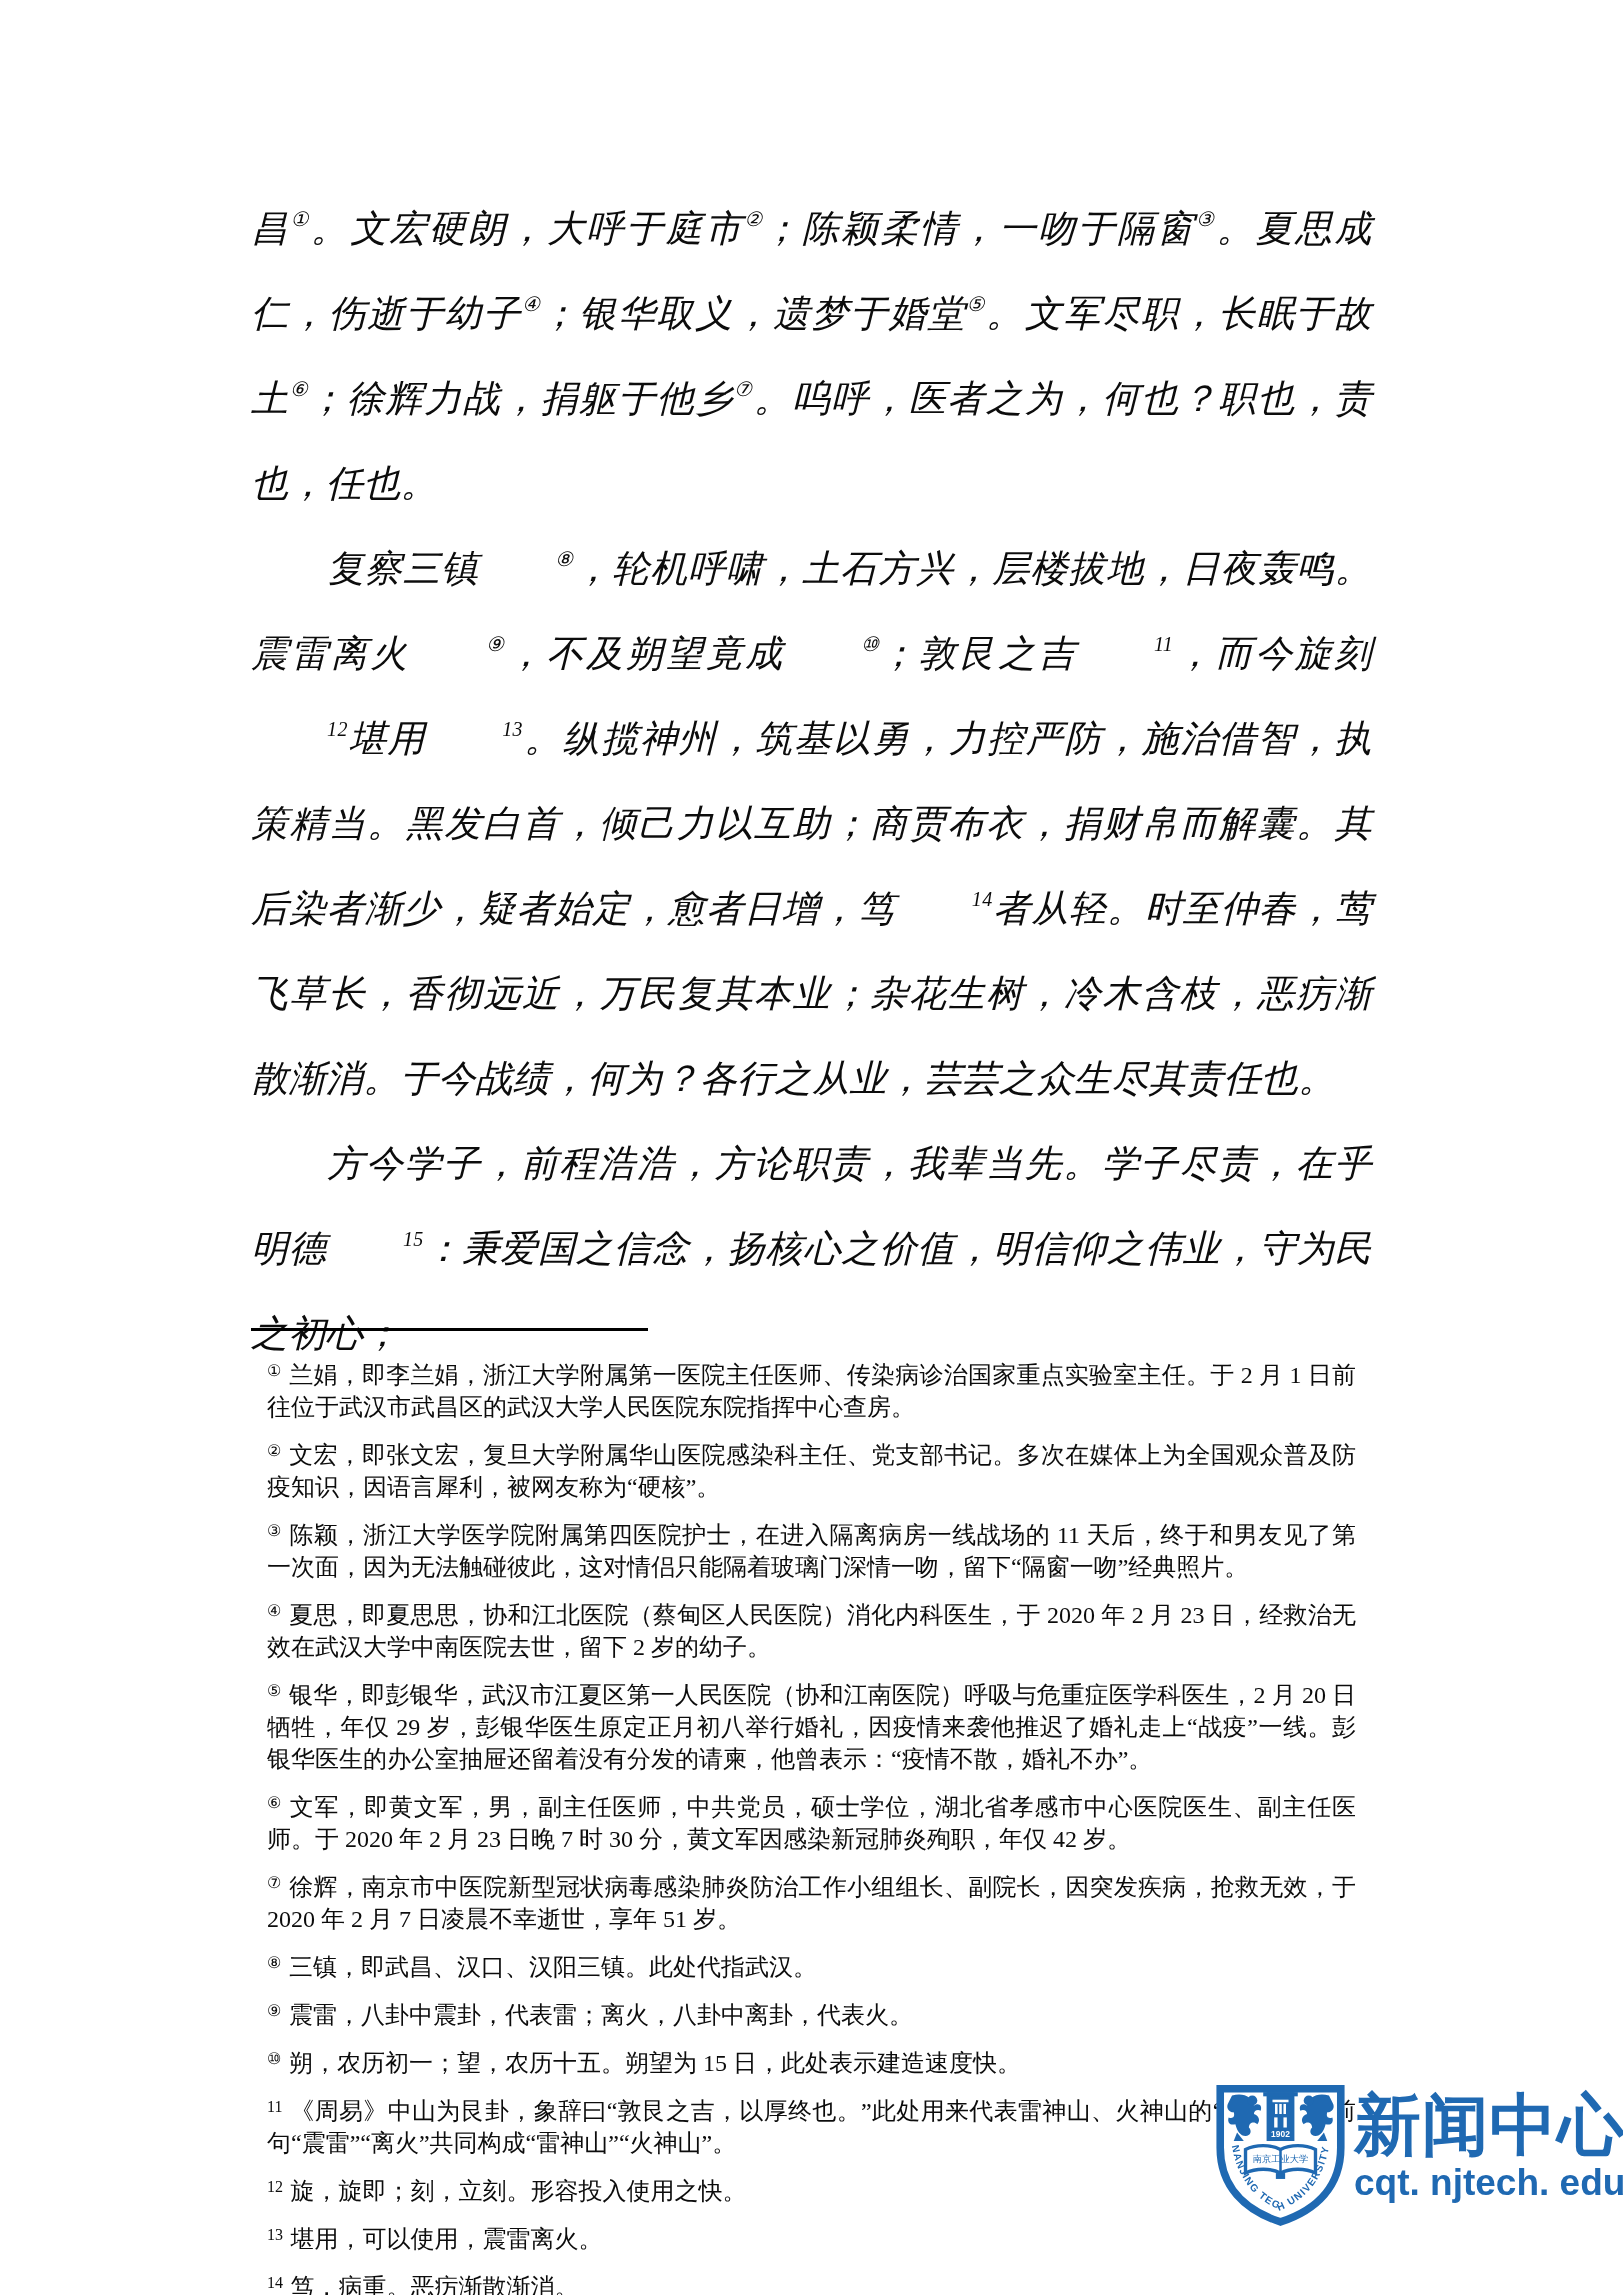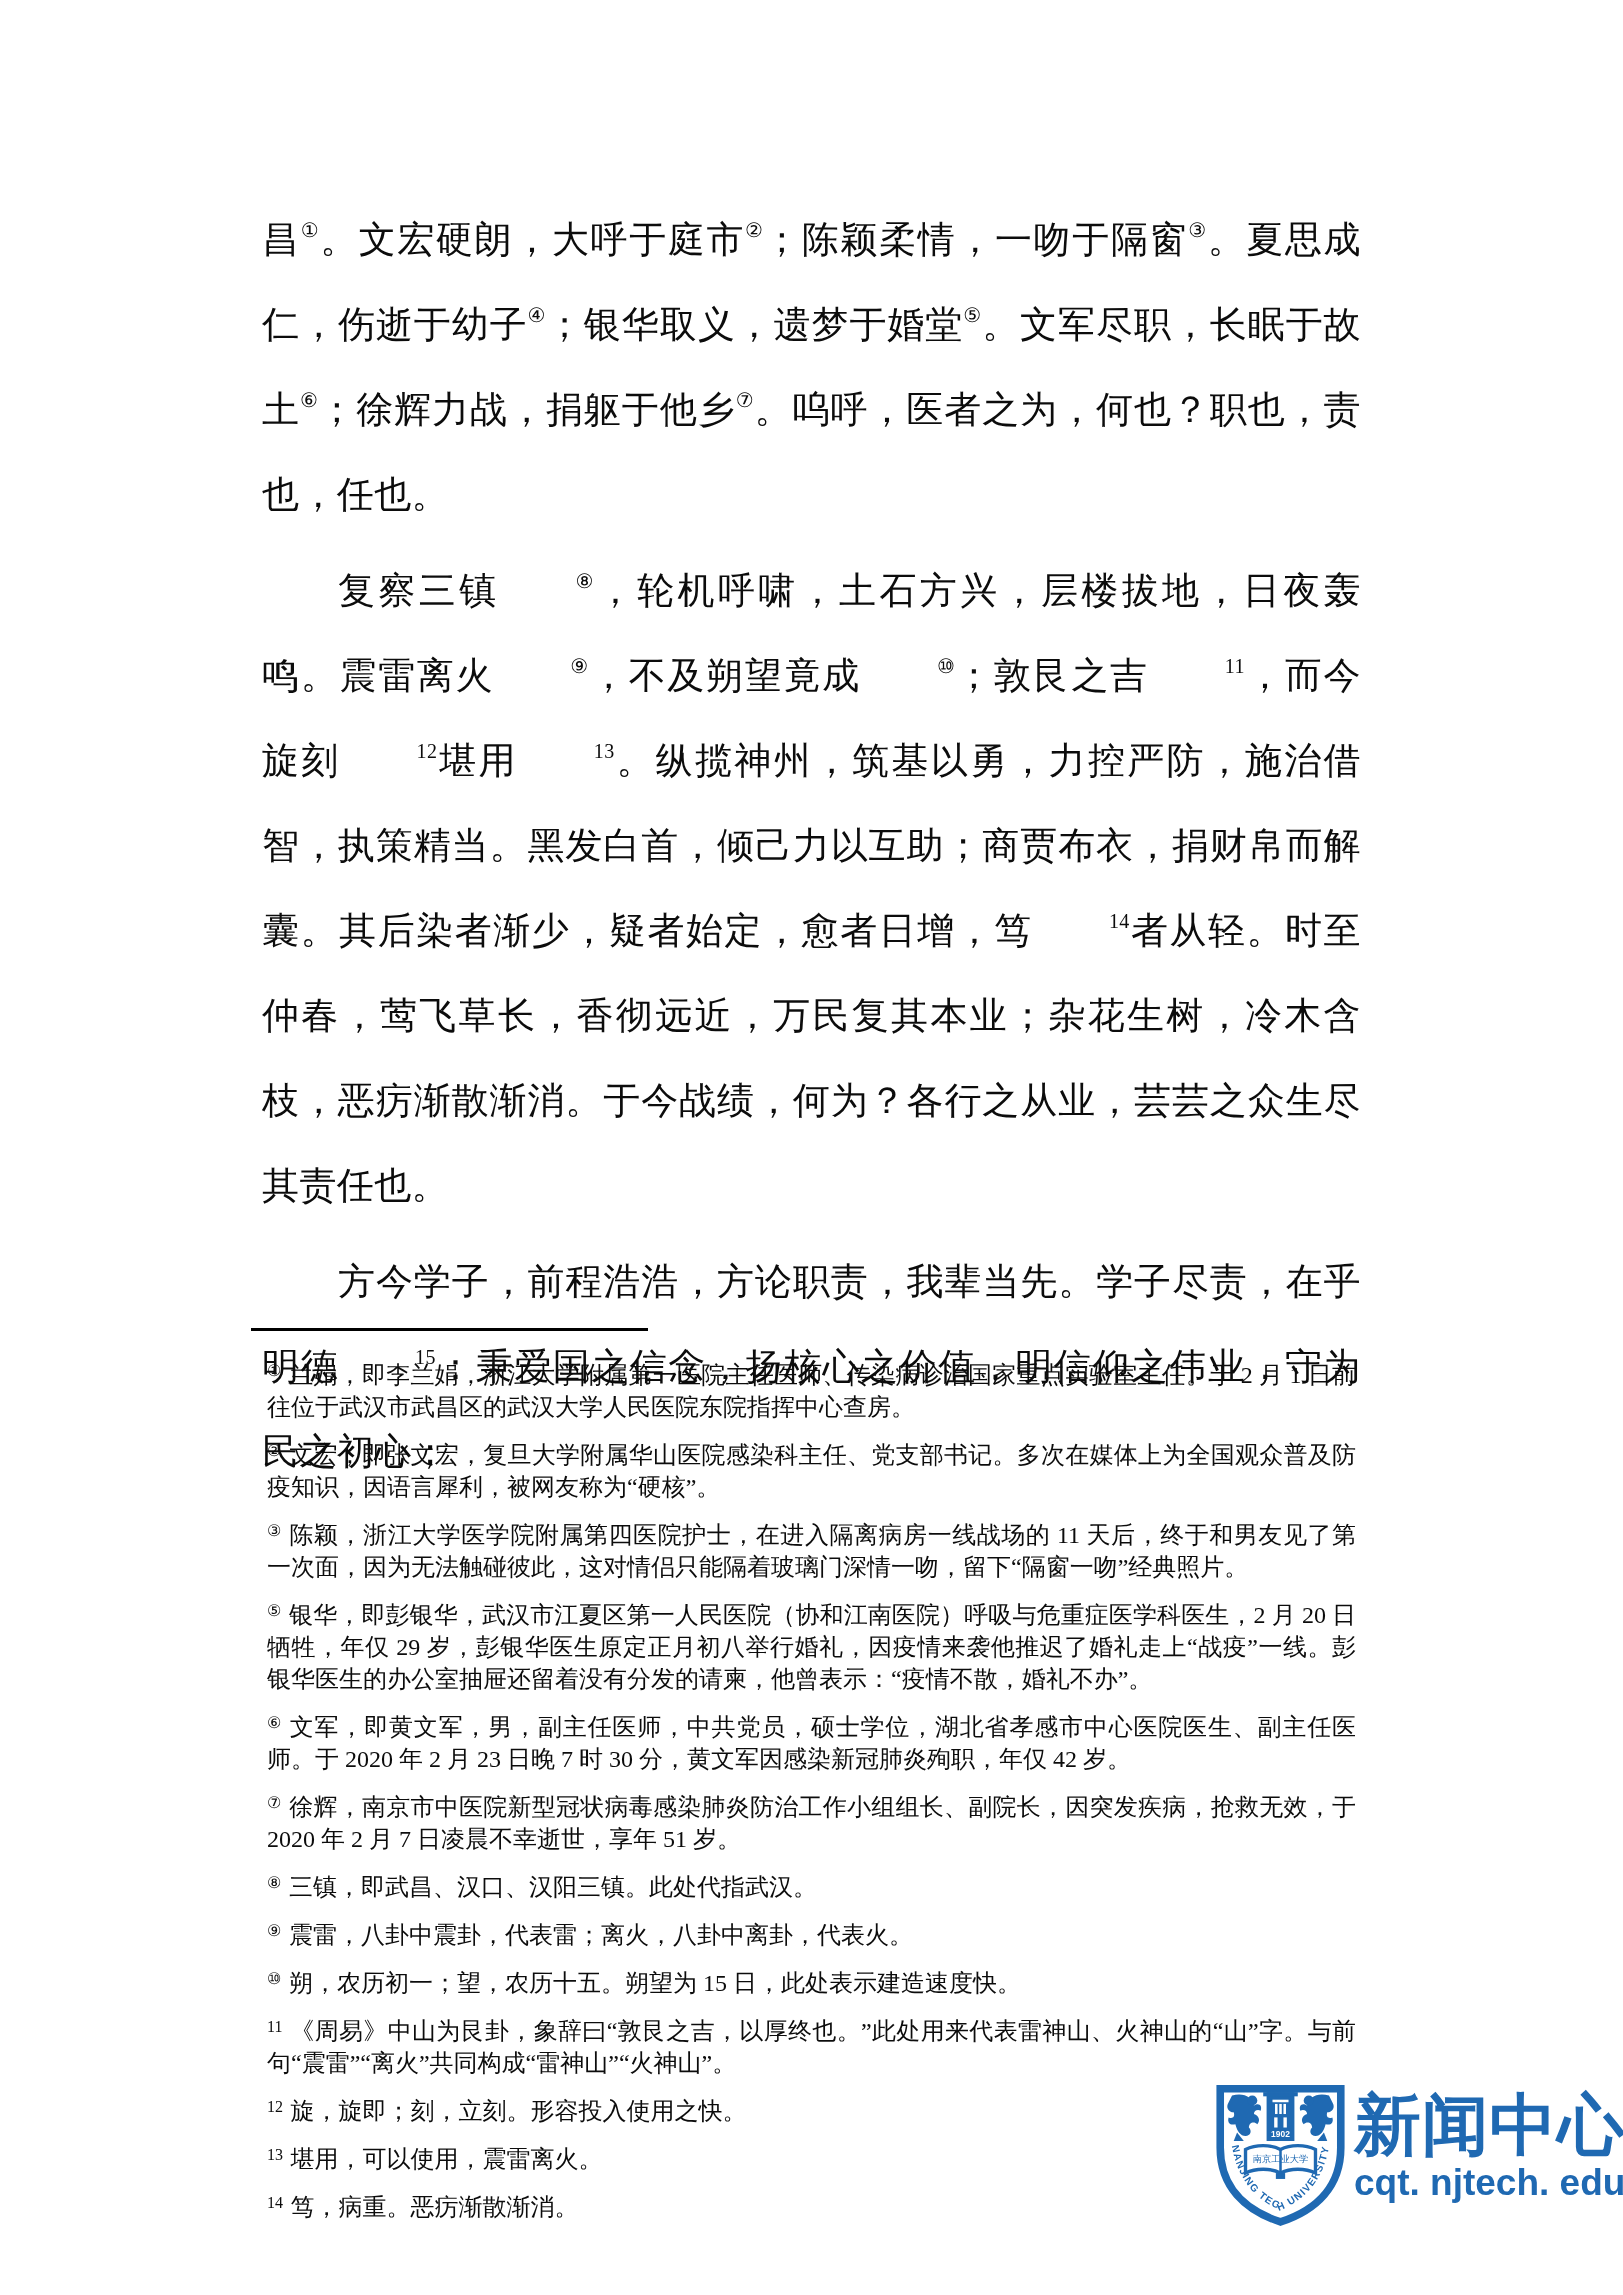--- a/index.html
+++ b/index.html
@@ -16,21 +16,21 @@
   
   .main-text {
     position: absolute;
     left: 251px; width: 1121px; top: 186px;
     font-size: 37px;
     line-height: 85px;
     text-align: justify;
     text-justify: inter-character;
     letter-spacing: 0.4px;
   }
-  .para { margin: 11px; }
+  .para { margin: 0; font-style: italic; }
   .para.indent { text-indent: 76px; }
   .sup {
     display: inline-block;
     font-size: 20px;
     transform: translateY(-15px);
     line-height: 0;
   }
 
   
   .footnote-sep {
@@ -88,20 +88,21 @@
       <div class="para indent"><span>复察三镇</span><span class="sup">⑧</span><span>，轮机呼啸，土石方兴，层楼拔地，日夜轰鸣。震雷离火</span><span class="sup">⑨</span><span>，不及朔望竟成</span><span class="sup">⑩</span><span>；敦艮之吉</span><span class="sup">11</span><span>，而今旋刻</span><span class="sup">12</span><span>堪用</span><span class="sup">13</span><span>。纵揽神州，筑基以勇，力控严防，施治借智，执策精当。黑发白首，倾己力以互助；商贾布衣，捐财帛而解囊。其后染者渐少，疑者始定，愈者日增，笃</span><span class="sup">14</span><span>者从轻。时至仲春，莺飞草长，香彻远近，万民复其本业；杂花生树，冷木含枝，恶疠渐散渐消。于今战绩，何为？各行之从业，芸芸之众生尽其责任也。</span></div>
       <div class="para indent"><span>方今学子，前程浩浩，方论职责，我辈当先。学子尽责，在乎明德</span><span class="sup">15</span><span>：秉爱国之信念，扬核心之价值，明信仰之伟业，守为民之初心；</span></div>
     </div>
 
   <div class="footnote-sep"></div>
 
   <div class="footnotes">
       <div class="footnote"><span class="fn-marker">①</span><span>兰娟，即李兰娟，浙江大学附属第一医院主任医师、传染病诊治国家重点实验室主任。于 2 月 1 日前往位于武汉市武昌区的武汉大学人民医院东院指挥中心查房。</span></div>
       <div class="footnote"><span class="fn-marker">②</span><span>文宏，即张文宏，复旦大学附属华山医院感染科主任、党支部书记。多次在媒体上为全国观众普及防疫知识，因语言犀利，被网友称为“硬核”。</span></div>
       <div class="footnote"><span class="fn-marker">③</span><span>陈颖，浙江大学医学院附属第四医院护士，在进入隔离病房一线战场的 11 天后，终于和男友见了第一次面，因为无法触碰彼此，这对情侣只能隔着玻璃门深情一吻，留下“隔窗一吻”经典照片。</span></div>
+      <div class="footnote"><span class="fn-marker">④</span><span>夏思，即夏思思，协和江北医院（蔡甸区人民医院）消化内科医生，于 2020 年 2 月 23 日，经救治无效在武汉大学中南医院去世，留下 2 岁的幼子。</span></div>
       <div class="footnote"><span class="fn-marker">⑤</span><span>银华，即彭银华，武汉市江夏区第一人民医院（协和江南医院）呼吸与危重症医学科医生，2 月 20 日牺牲，年仅 29 岁，彭银华医生原定正月初八举行婚礼，因疫情来袭他推迟了婚礼走上“战疫”一线。彭银华医生的办公室抽屉还留着没有分发的请柬，他曾表示：“疫情不散，婚礼不办”。</span></div>
       <div class="footnote"><span class="fn-marker">⑥</span><span>文军，即黄文军，男，副主任医师，中共党员，硕士学位，湖北省孝感市中心医院医生、副主任医师。于 2020 年 2 月 23 日晚 7 时 30 分，黄文军因感染新冠肺炎殉职，年仅 42 岁。</span></div>
       <div class="footnote"><span class="fn-marker">⑦</span><span>徐辉，南京市中医院新型冠状病毒感染肺炎防治工作小组组长、副院长，因突发疾病，抢救无效，于 2020 年 2 月 7 日凌晨不幸逝世，享年 51 岁。</span></div>
       <div class="footnote"><span class="fn-marker">⑧</span><span>三镇，即武昌、汉口、汉阳三镇。此处代指武汉。</span></div>
       <div class="footnote"><span class="fn-marker">⑨</span><span>震雷，八卦中震卦，代表雷；离火，八卦中离卦，代表火。</span></div>
       <div class="footnote"><span class="fn-marker">⑩</span><span>朔，农历初一；望，农历十五。朔望为 15 日，此处表示建造速度快。</span></div>
       <div class="footnote"><span class="fn-marker">11</span><span>《周易》中山为艮卦，象辞曰“敦艮之吉，以厚终也。”此处用来代表雷神山、火神山的“山”字。与前句“震雷”“离火”共同构成“雷神山”“火神山”。</span></div>
       <div class="footnote"><span class="fn-marker">12</span><span>旋，旋即；刻，立刻。形容投入使用之快。</span></div>
       <div class="footnote"><span class="fn-marker">13</span><span>堪用，可以使用，震雷离火。</span></div>
       <div class="footnote"><span class="fn-marker">14</span><span>笃，病重。恶疠渐散渐消。</span></div>

